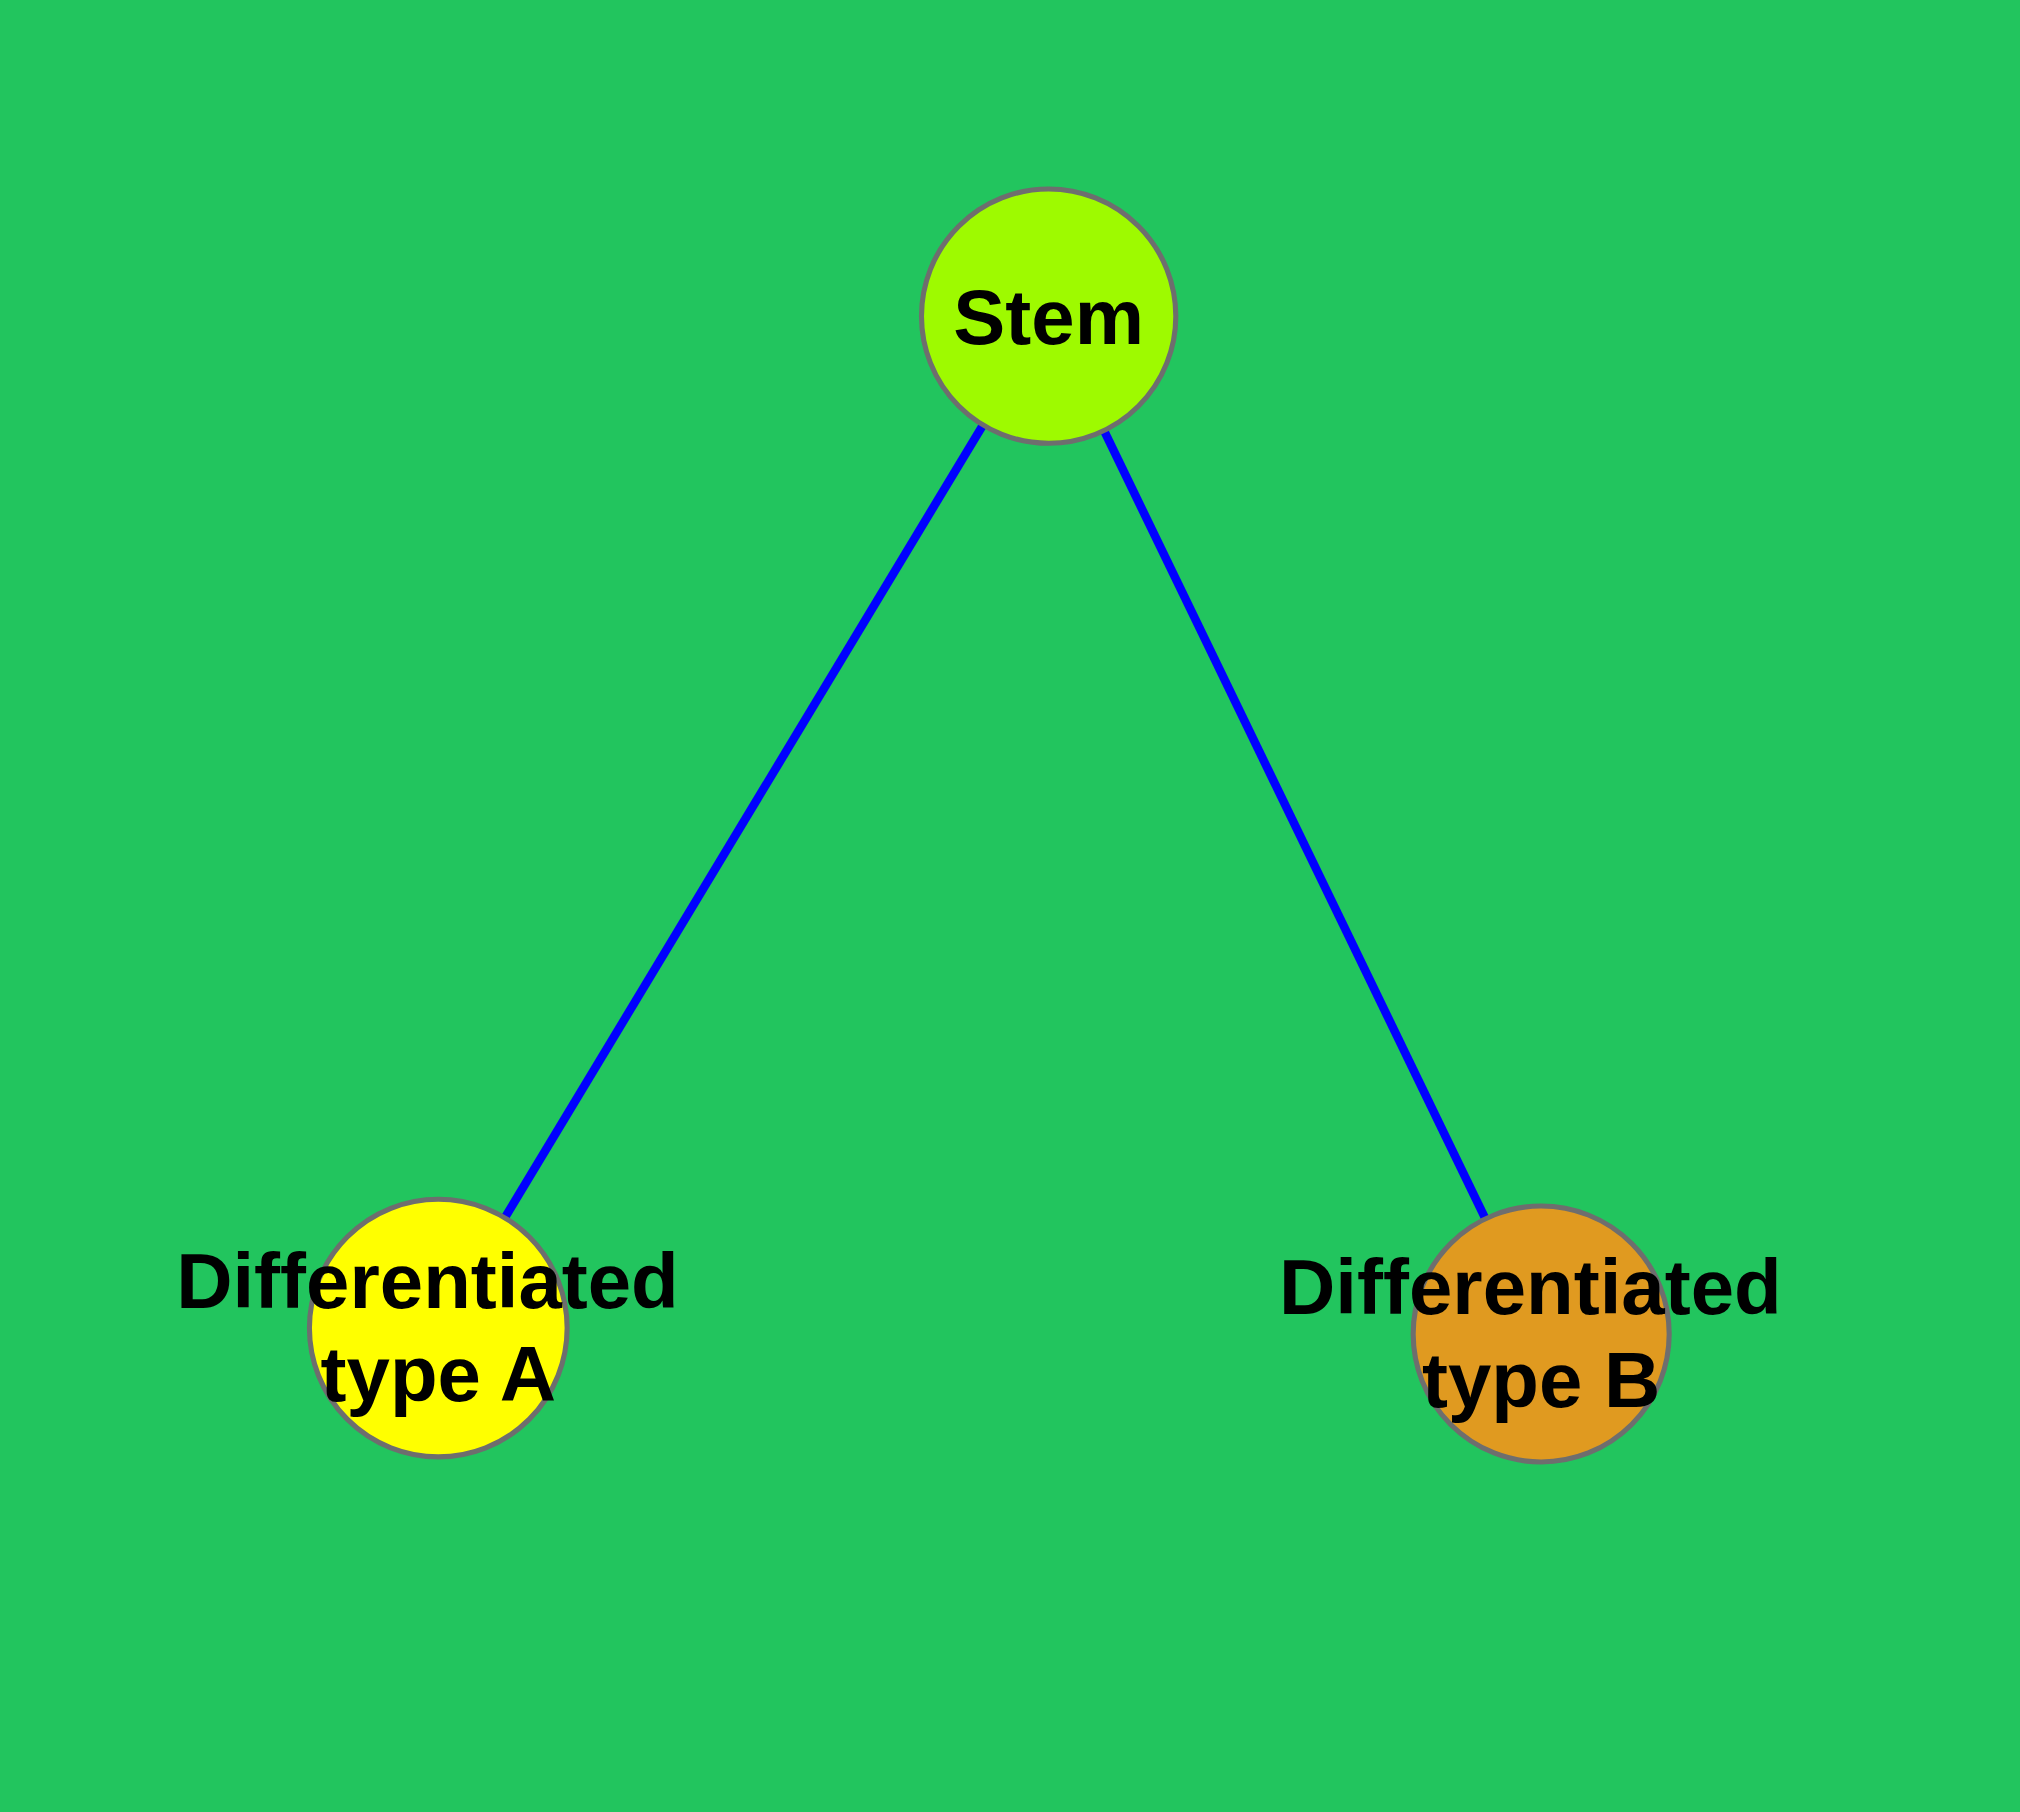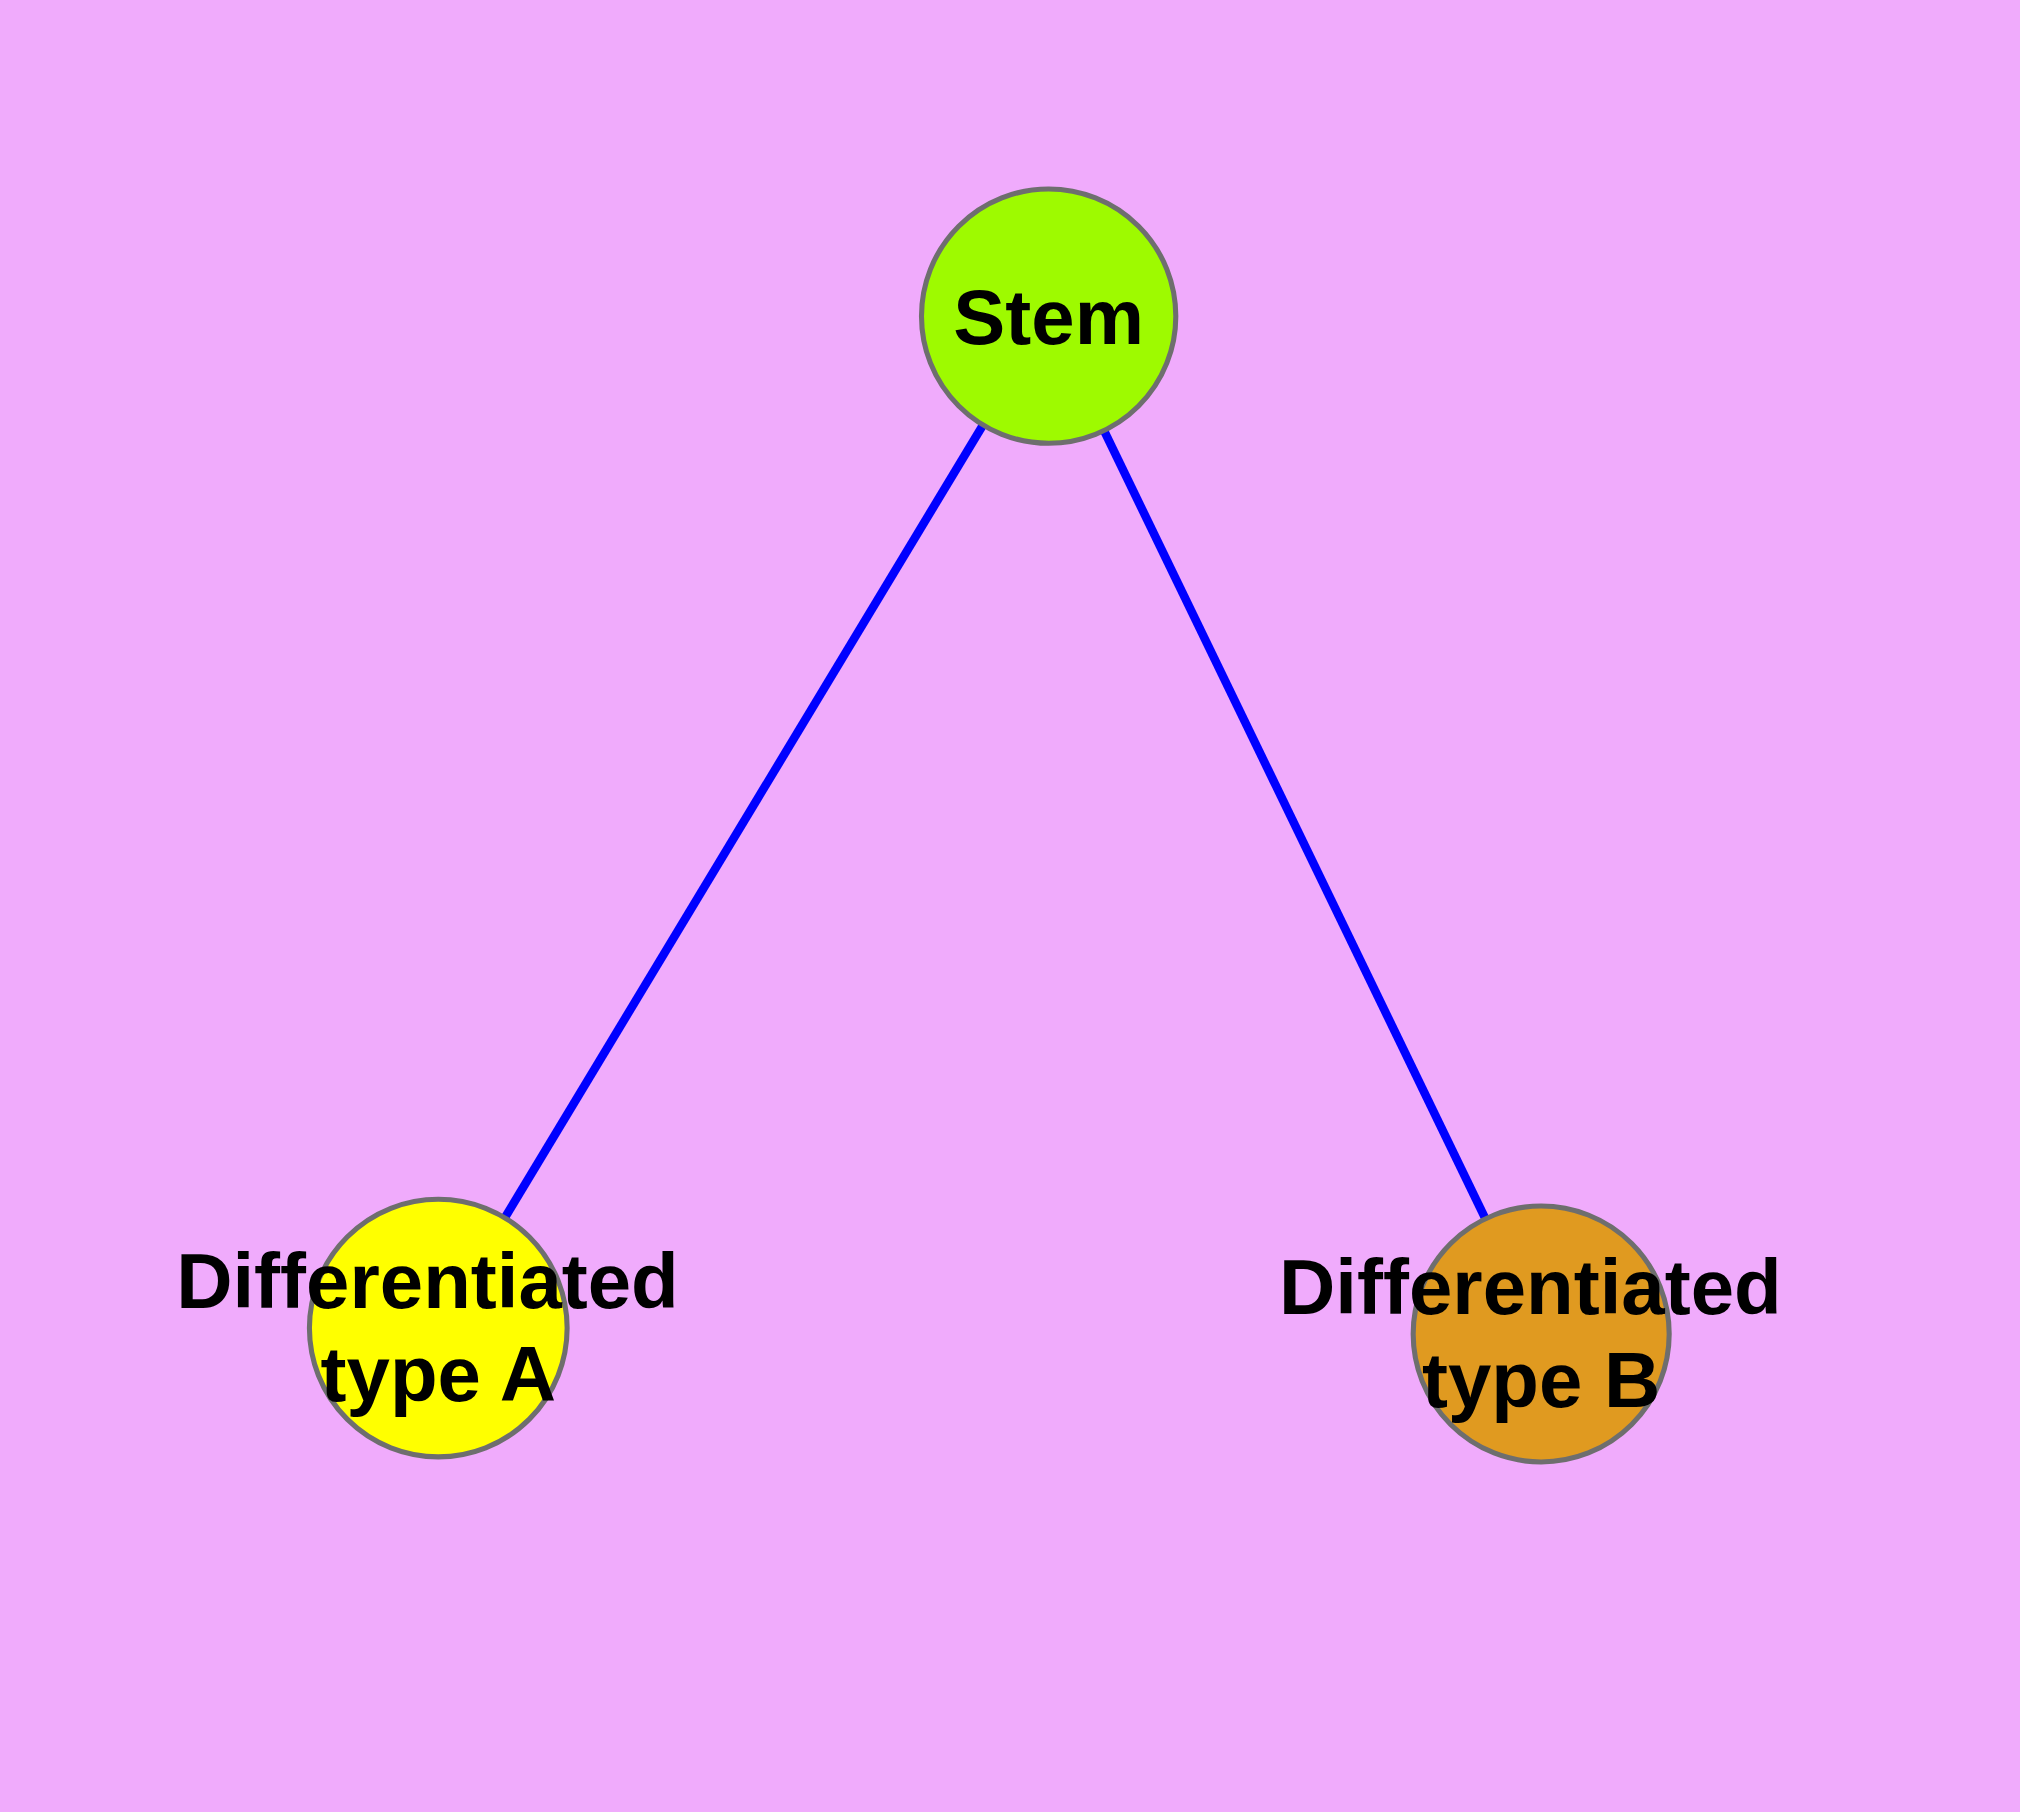--- a/index.html
+++ b/index.html
@@ -40,21 +40,21 @@
     fill: none;
   }
   .node-circle {
     stroke: #6e6e6e;
     stroke-width: 6;
   }
 </style>
 </head>
 <body>
 
-<div id="canvas" style="width: 2021px; height: 1812px; background: #f0abfc;">
+<div id="canvas" style="width: 2021px; height: 1812px; background: #22c55e;">
 
   <svg id="graph-svg" viewBox="0 0 2384 2138" preserveAspectRatio="none" xmlns="http://www.w3.org/2000/svg" style="width: 2021px; height: 1812px;">
 
     <g>
       <line class="edge-line" x1="1237" y1="373" x2="517" y2="1567" stroke="#0000ff" stroke-width="10"></line>
       <line class="edge-line" x1="1237" y1="373" x2="1818" y2="1574" stroke="#0000ff" stroke-width="10"></line>
     </g>
 
     <g>
       <circle class="node-circle" cx="1237" cy="373" r="150" fill="#9efa00" stroke="#6e6e6e" stroke-width="6"></circle>

